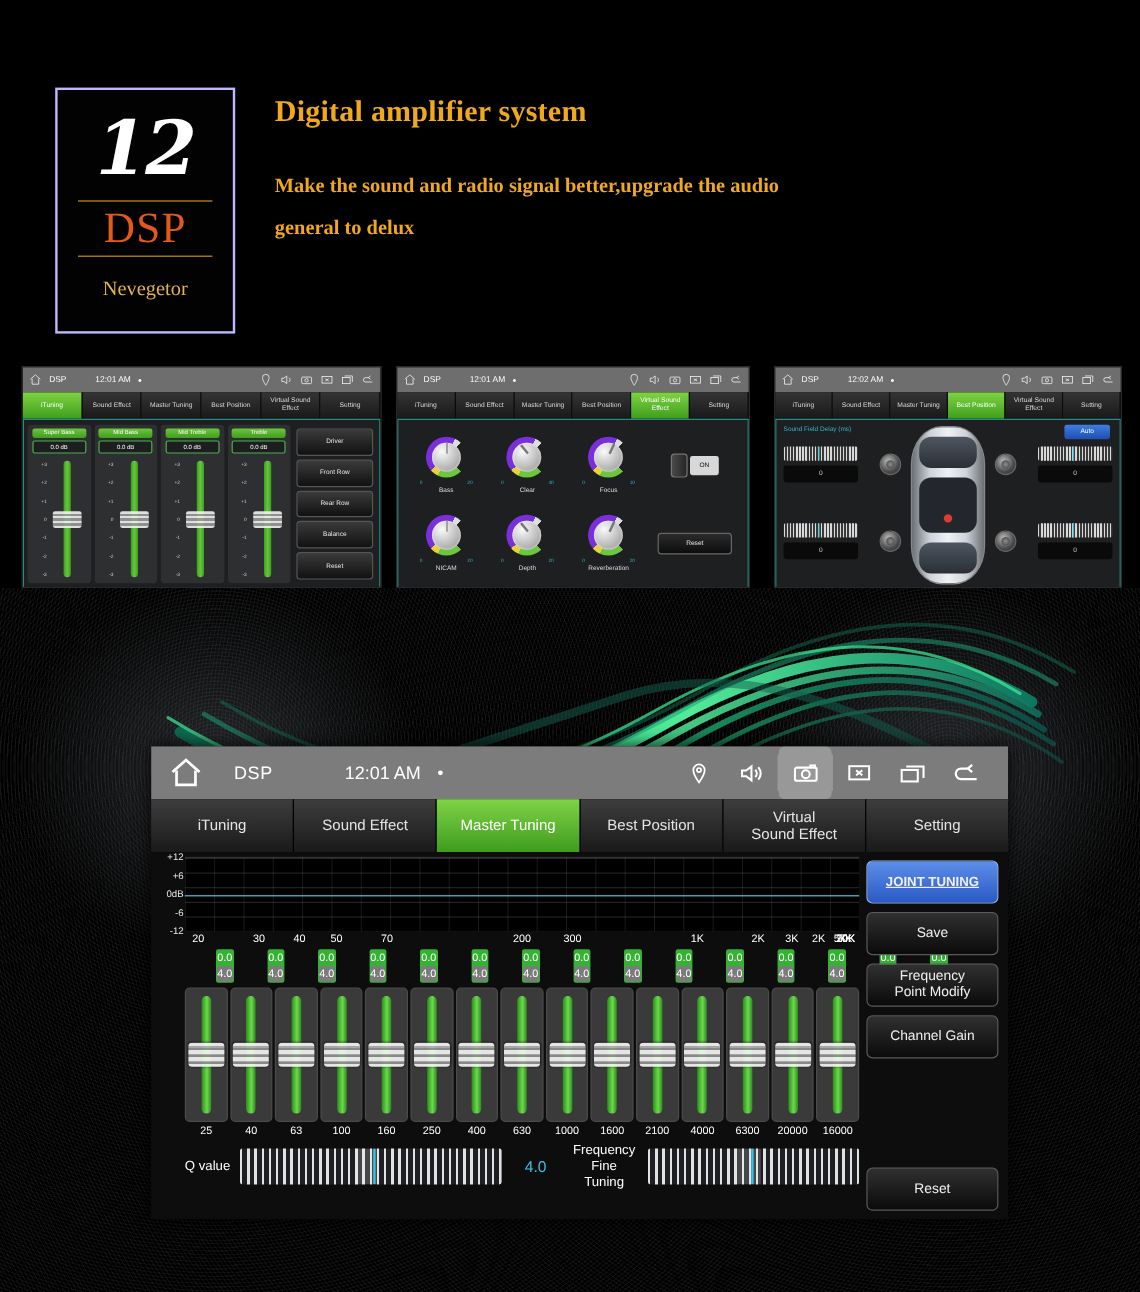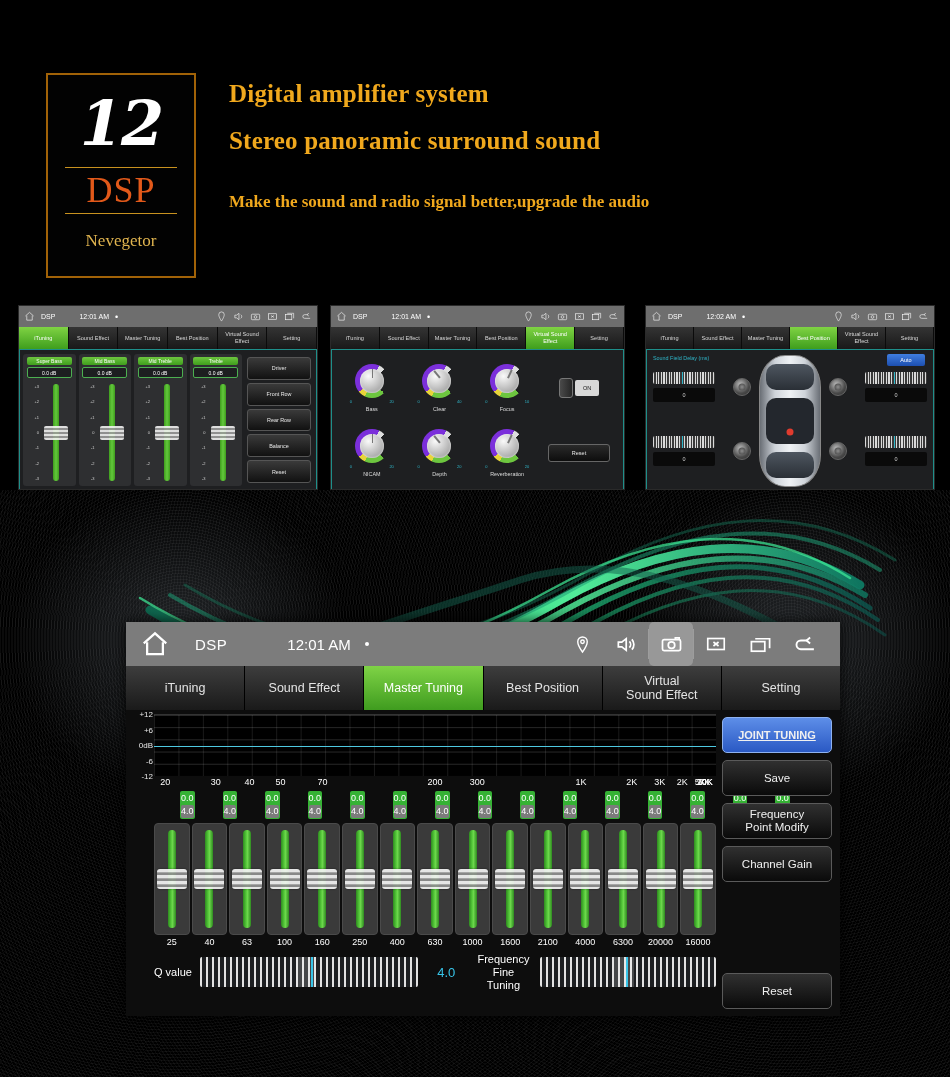--- a/index.html
+++ b/index.html
@@ -10,21 +10,21 @@
     overflow: hidden;
     position: relative;
   }
 
   
   #hero { position: absolute; left: 0; top: 0; width: 950px; height: 305px; background: #000; }
 
   #logo-box {
     position: absolute; left: 46px; top: 73px;
     width: 150px; height: 205px;
-    border: 2px solid #a16207;
+    border: 2px solid #c4b5fd;
     background: #020202;
     display: flex; flex-direction: column;
     align-items: center; justify-content: flex-start;
     padding-top: 6px;
   }
   #logo-num {
     font-family: "DejaVu Serif", serif;
     font-size: 62px; font-weight: 700; color: #fff;
     font-style: italic; letter-spacing: -2px;
     line-height: 86px;
@@ -301,22 +301,22 @@
   <div id="logo-box">
     <div id="logo-num">12</div>
     <div class="logo-rule"></div>
     <div id="logo-dsp">DSP</div>
     <div class="logo-rule"></div>
     <div id="logo-brand">Nevegetor</div>
   </div>
 
   <div id="hero-text">
     <div class="hero-h">Digital amplifier system</div>
-    <div class="hero-h">Stereo panoramic surround sound</div>
     <div class="hero-sub">Make the sound and radio signal better,upgrade the audio</div>
+    <div class="hero-sub" style="margin-top:4px">general to delux</div>
   </div>
 </div>
 
 <div id="thumbs">
 
   <div class="thumb" id="thumb-1">
     <div class="t-status">
       <span class="t-ic">
           <svg viewBox="0 0 24 24">
             <path d="M3 11 12 3l9 8"></path>

